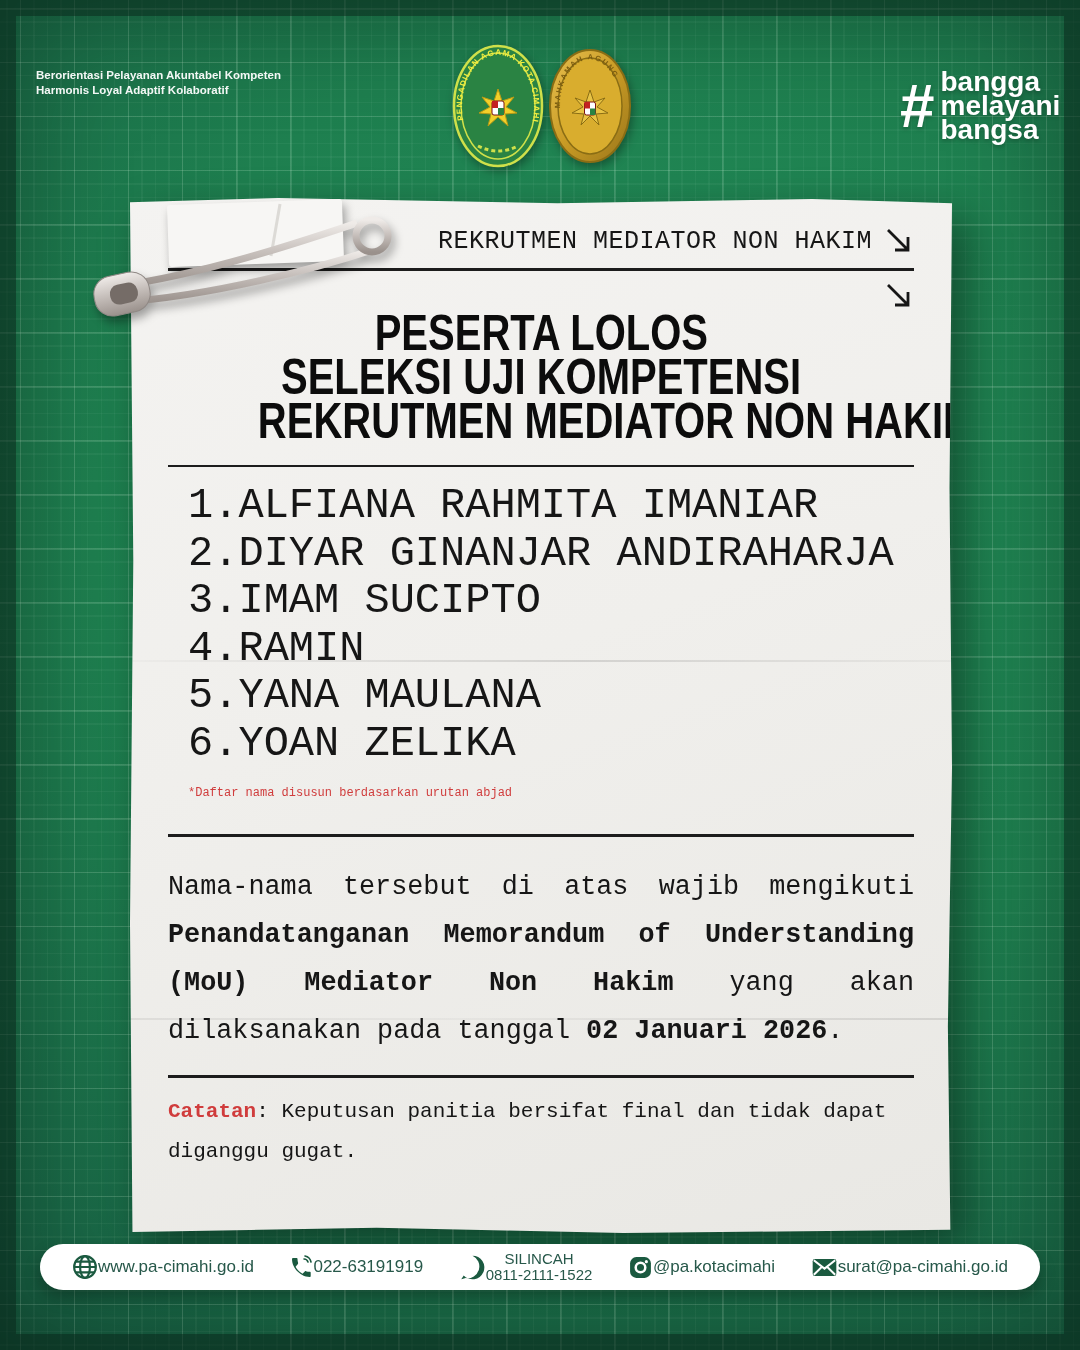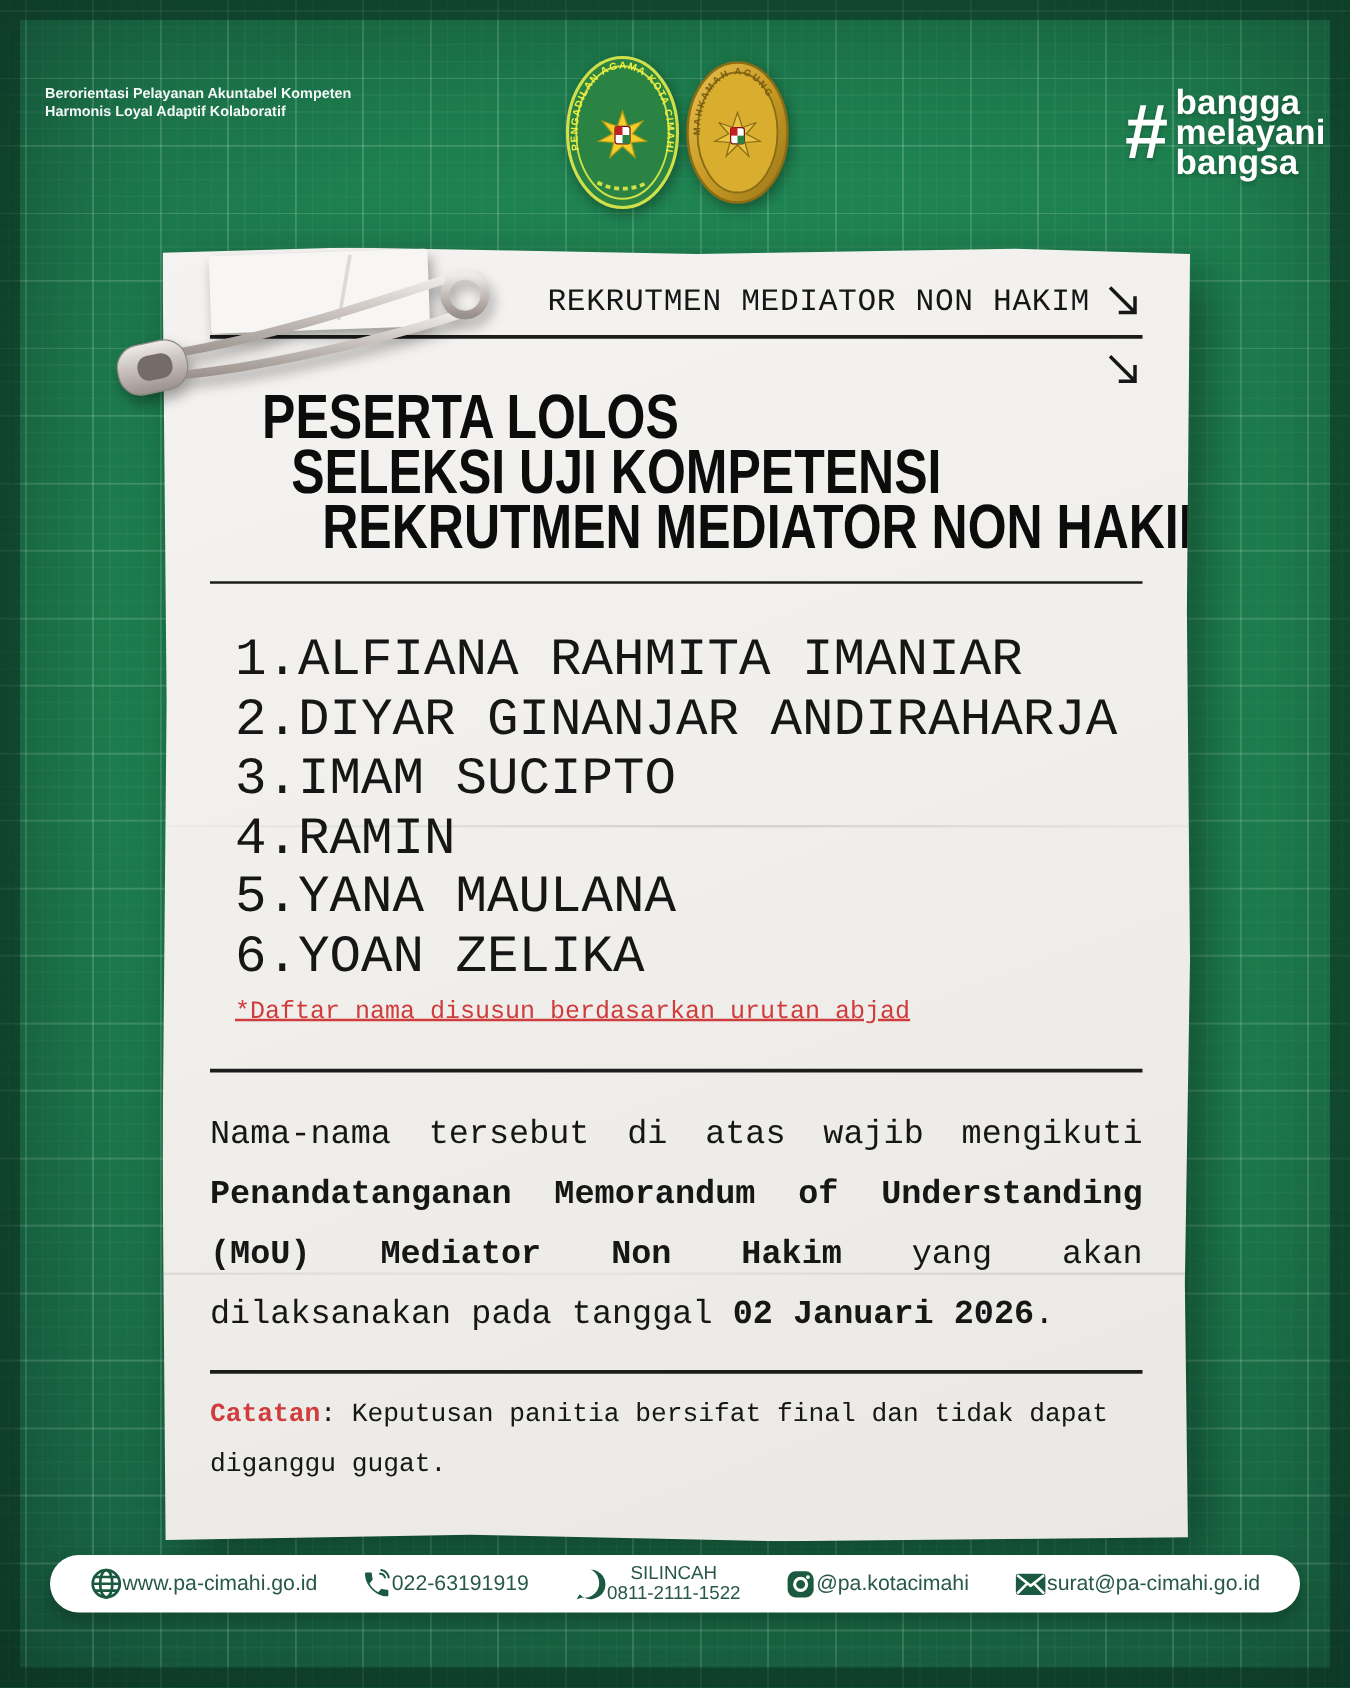--- a/index.html
+++ b/index.html
@@ -52,26 +52,26 @@
   }
   .crease{position:absolute;left:0;width:100%;height:2px;}
   .crease.c1{top:462px;background:linear-gradient(90deg,rgba(0,0,0,.02),rgba(0,0,0,.12) 55%,rgba(0,0,0,.03));}
   .crease.c2{top:820px;background:linear-gradient(90deg,rgba(0,0,0,.07),rgba(0,0,0,.03) 40%,rgba(0,0,0,.1));}
   .mono{font-family:"Liberation Mono","DejaVu Sans Mono",monospace;}
   .kicker-row{display:flex;justify-content:flex-end;align-items:center;gap:12px;height:34px;}
   .kicker{font-size:25px;color:#161616;letter-spacing:.5px;}
   .rule{border:none;border-top:3px solid #1c1c1c;margin:10px 0 0 0;}
   .rule.thin{border-top-width:2.5px;}
   .arrow2-row{display:flex;justify-content:flex-end;margin-top:10px;height:30px;}
-  .title{margin-top:0px;color:#0c0c0c;font-weight:800;
+  .title{margin-top:0px;text-align:center;color:#0c0c0c;font-weight:800;
     font-size:50px;line-height:44px;letter-spacing:0px;}
   .title .tl{display:inline-block;transform:scaleX(.8);transform-origin:center;white-space:nowrap;}
-  .names{list-style:none;margin:38px 0 0 0;padding:0 0 0 20px;color:#161616;}
+  .names{list-style:none;margin:16px 0 0 0;padding:0 0 0 20px;color:#161616;}
   .names li{font-size:42px;line-height:47.5px;white-space:nowrap;}
-  .red-note{margin:8px 0 0 20px;font-size:20px;color:#d03c3c;text-decoration:underline;}
+  .red-note{margin:18px 0 0 20px;font-size:12px;color:#d03c3c;}
   .body-par{margin-top:26px;font-size:26.8px;line-height:48px;color:#161616;
     text-align:justify;}
   .body-par .b{font-weight:bold;}
   .catatan{margin-top:14px;font-size:21px;line-height:40px;color:#161616;text-align:left;}
   .catatan .lbl{font-weight:bold;color:#d03c3c;}
   
   .pin{position:absolute;left:66px;top:190px;z-index:6;
     filter:drop-shadow(3px 6px 5px rgba(0,0,0,.35));}
   
   .footer{

